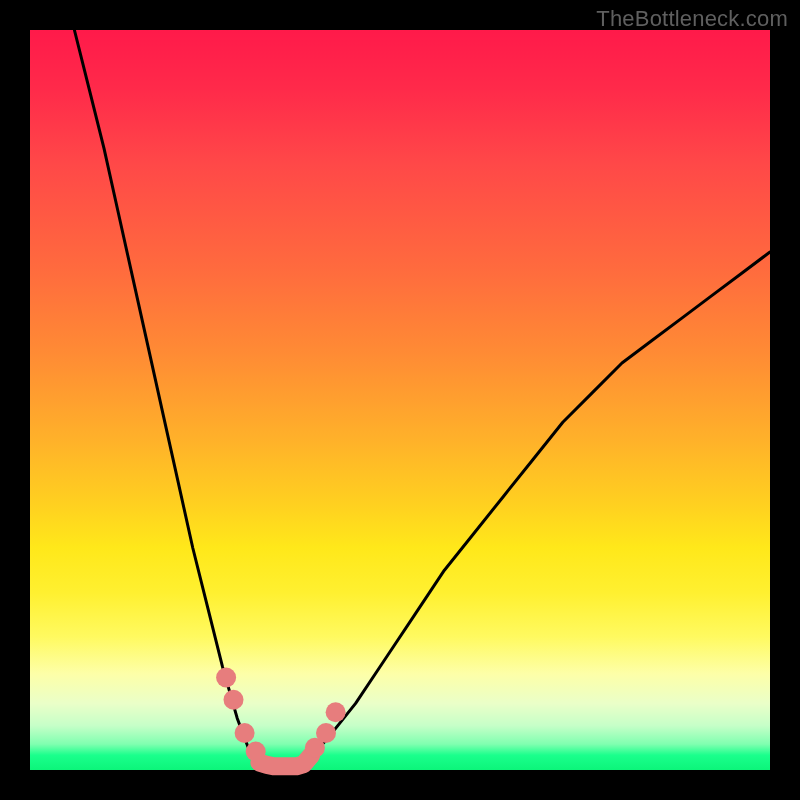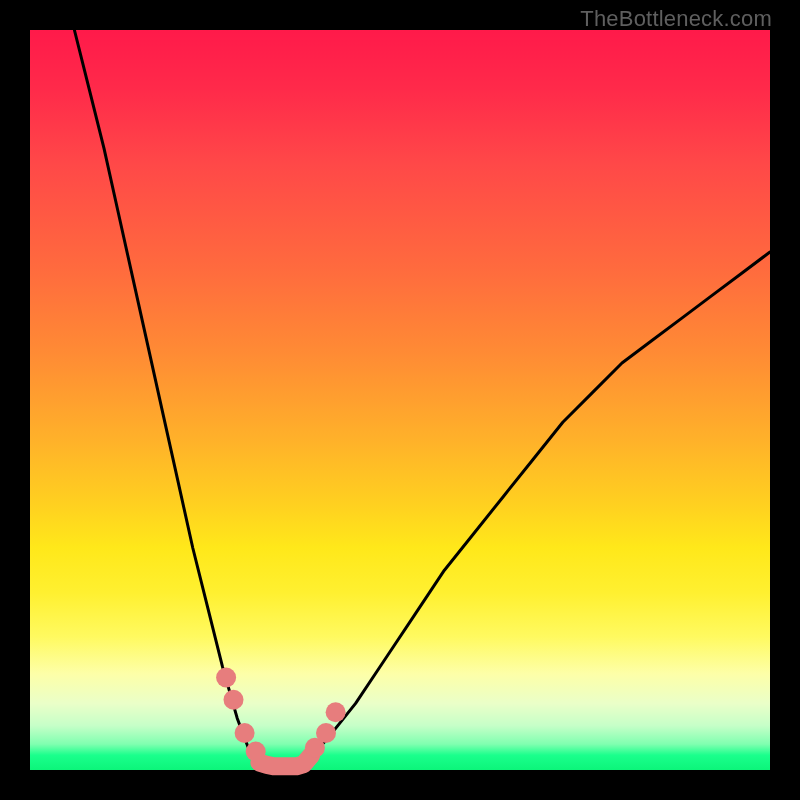--- a/index.html
+++ b/index.html
@@ -38,21 +38,21 @@
       #eaffc8 91%,
       #c6ffc8 94%,
       #80ffb0 96.5%,
       #1aff8c 98%,
       #0cf57a 100%
     );
   }
   .watermark {
     position: absolute;
     top: 6px;
-    right: 28px;
+    right: 12px;
     font-size: 22px;
     font-weight: 400;
     color: #5f5f5f;
     letter-spacing: 0.2px;
     user-select: none;
   }
   svg.curves {
     position: absolute;
     left: 0;
     top: 0;

